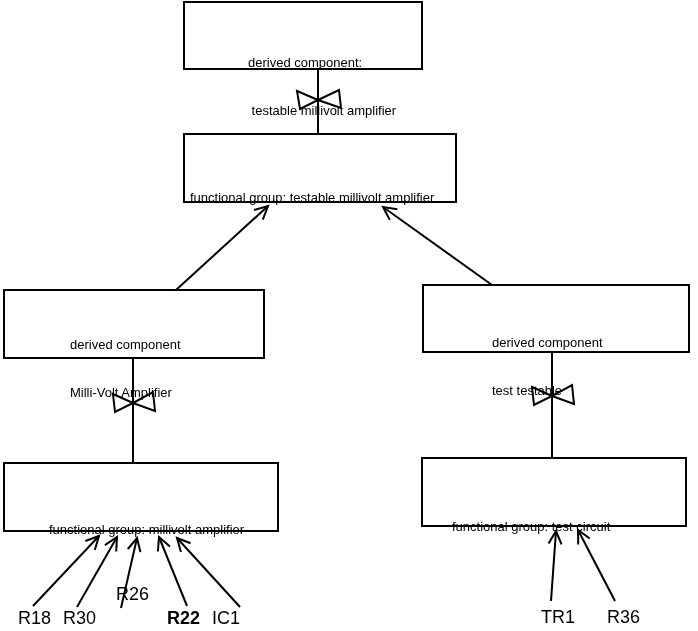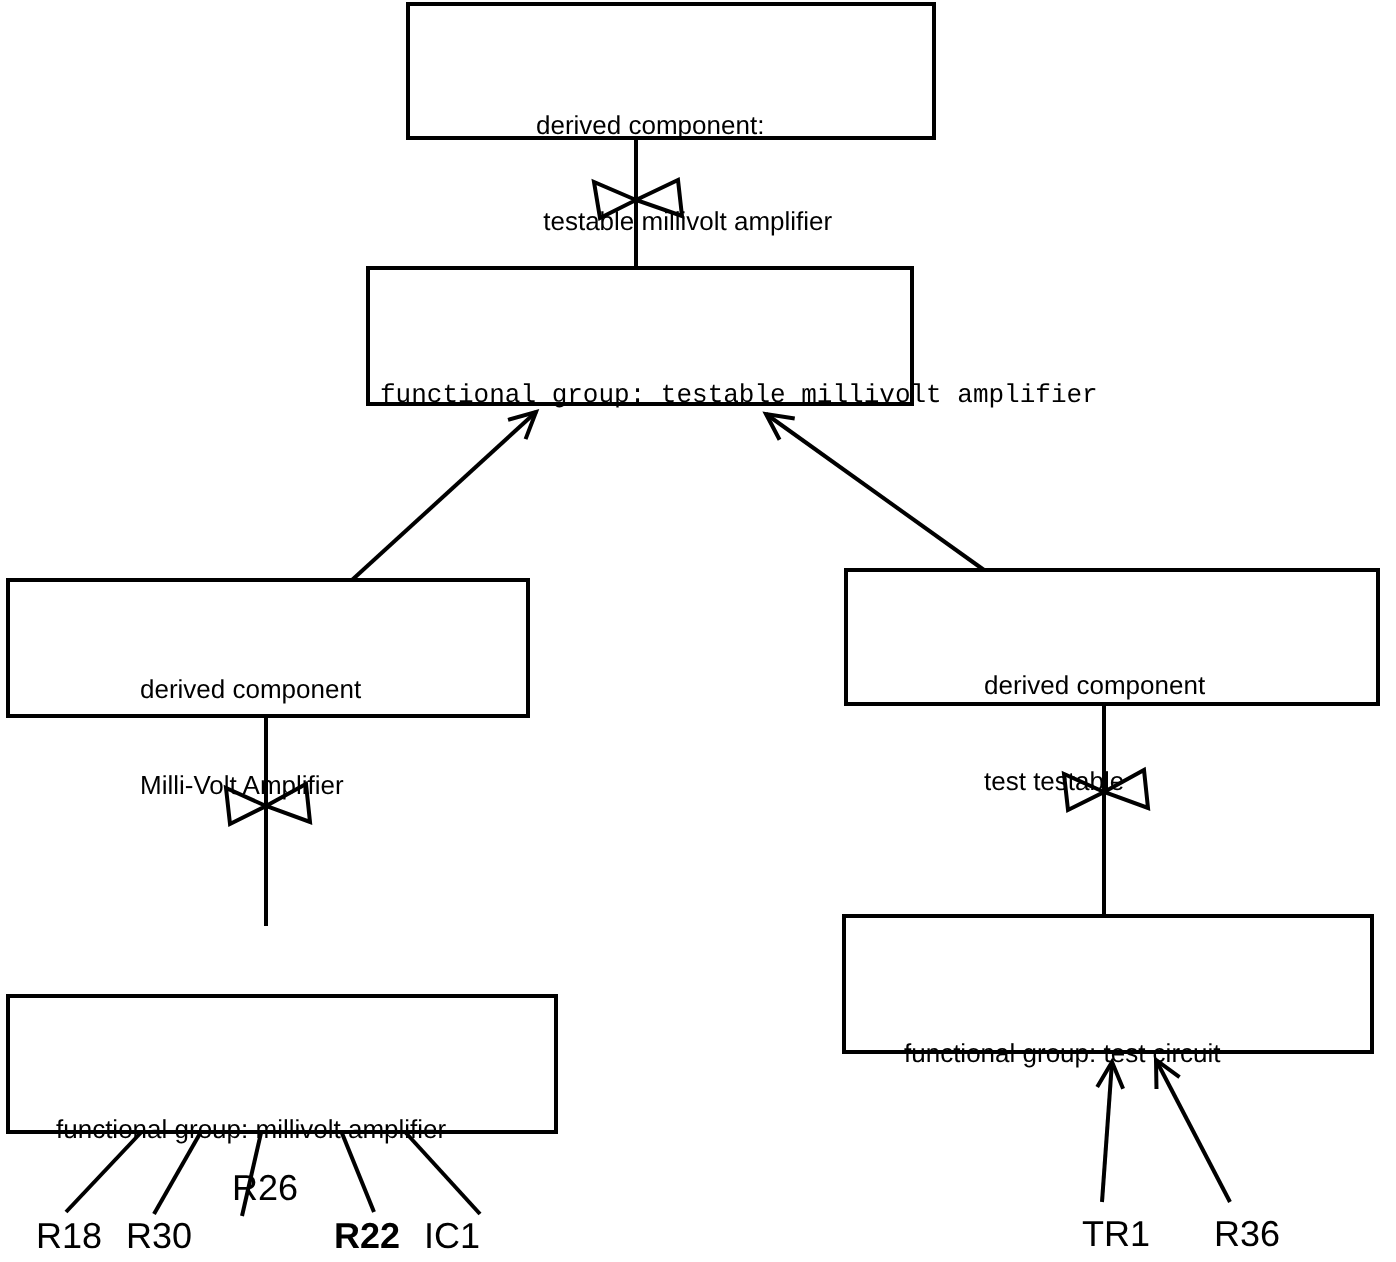--- a/index.html
+++ b/index.html
@@ -25,24 +25,24 @@
     line-height: 16px;
     white-space: pre;
   }
   .lbl {
     position: absolute;
     font-size: 18px;
     line-height: 15px;
     white-space: pre;
   }
   
-  .box-top-derived      { left:183px; top:1px;   width:265px; height:69px; padding:20px 0 0 63px;margin-left:20px; }
-  .box-top-functional   { left:183px; top:133px; width:274px; height:70px; padding:23px 0 0 5px;font-family:Liberation Mono, monospace;  }
+  .box-top-derived      { left:183px; top:1px;   width:240px; height:69px; padding:20px 0 0 63px; }
+  .box-top-functional   { left:183px; top:133px; width:274px; height:70px; padding:23px 0 0 5px;  }
   .box-left-derived     { left:3px;   top:289px; width:262px; height:70px; padding:14px 0 0 65px; }
-  .box-left-functional  { left:3px;   top:462px; width:276px; height:70px; padding:26px 0 0 23px;margin-top:35px; }
+  .box-left-functional  { left:3px;   top:462px; width:276px; height:70px; padding:26px 0 0 44px; }
   .box-right-derived    { left:422px; top:284px; width:268px; height:69px; padding:17px 0 0 68px; }
   .box-right-functional { left:421px; top:457px; width:266px; height:70px; padding:28px 0 0 29px; }
 
   .lbl-r18 { left:18px;  top:611px; }
   .lbl-r30 { left:63px;  top:611px; }
   .lbl-r26 { left:116px; top:587px; }
   .lbl-r22 { left:167px; top:611px;font-weight:bold; }
   .lbl-ic1 { left:212px; top:611px; }
   .lbl-tr1 { left:541px; top:610px; }
   .lbl-r36 { left:607px; top:610px; }

